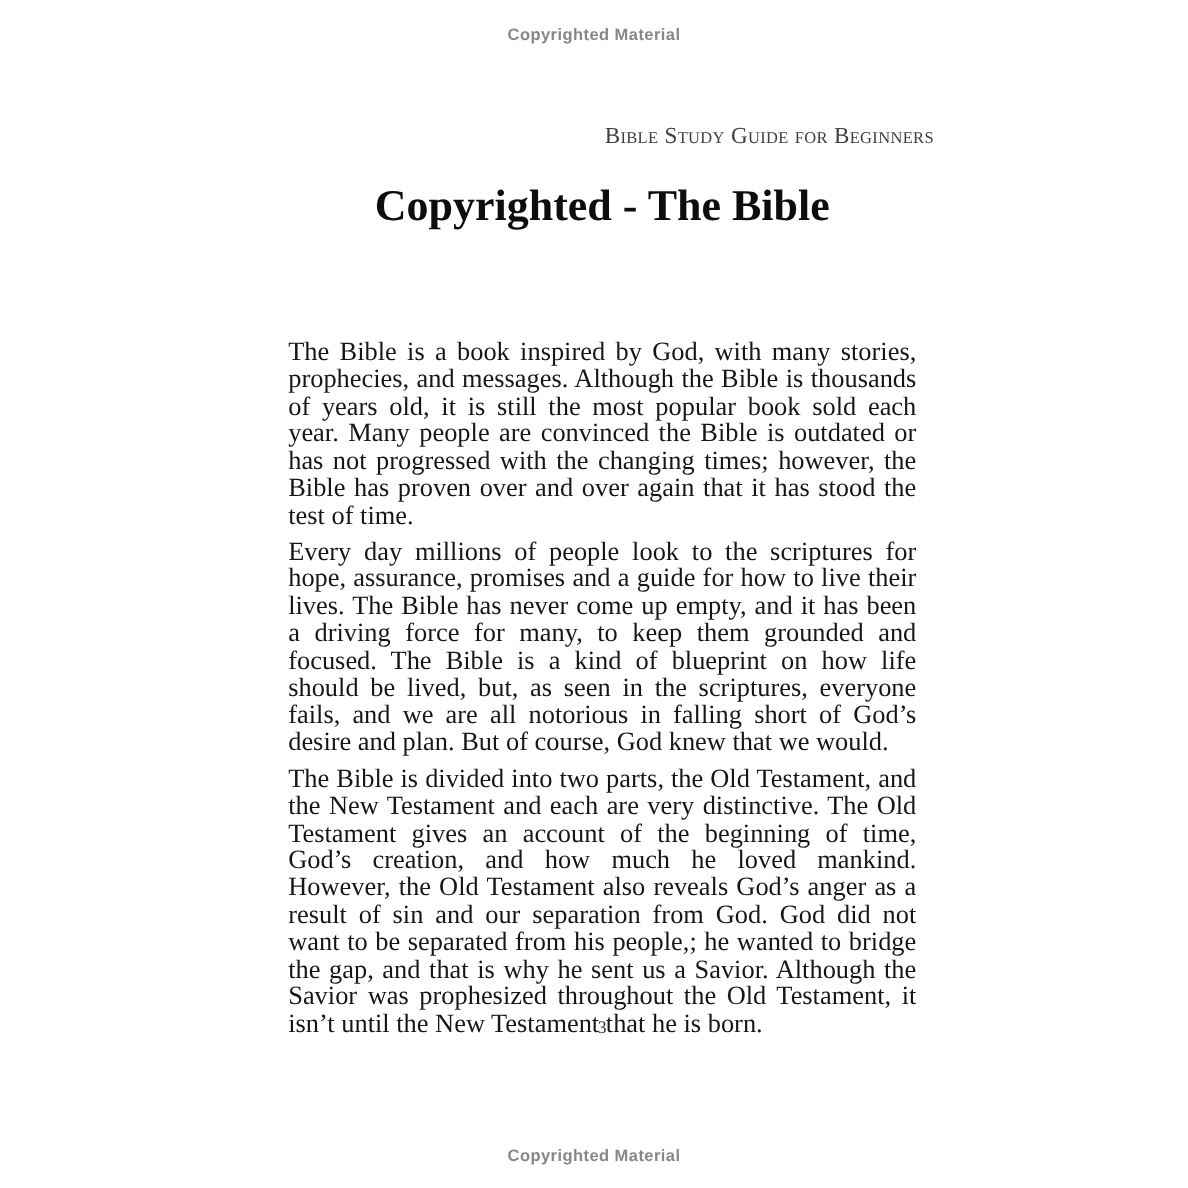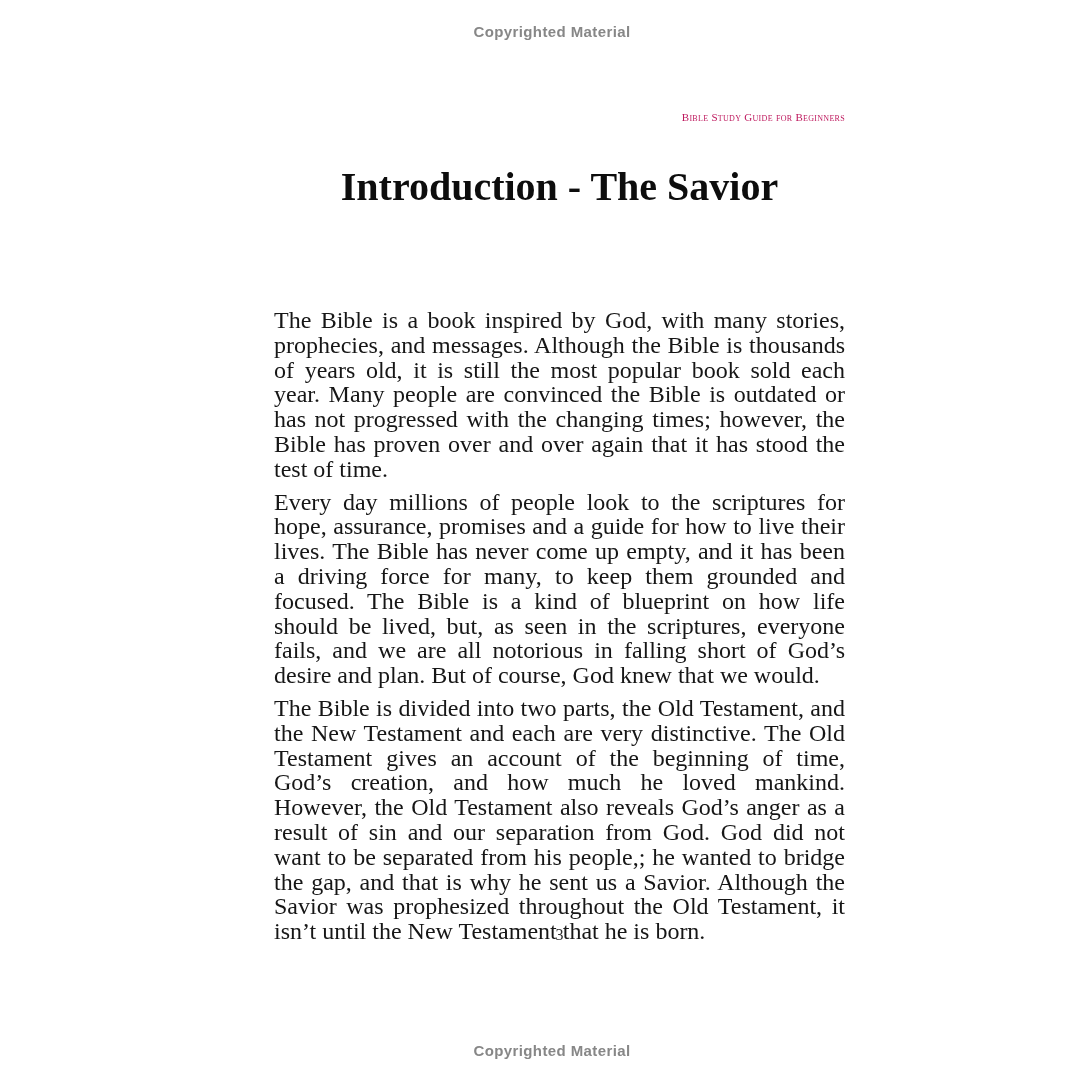--- a/index.html
+++ b/index.html
@@ -7,21 +7,20 @@
     padding: 0;
     background: #ffffff;
   }
   .page {
     position: relative;
     width: 858px;
     height: 1080px;
     background: #ffffff;
     font-family: "Liberation Serif", serif;
     overflow: hidden;
-    margin-left: 12px;
   }
   .watermark {
     position: absolute;
     left: 0;
     width: 1080px;
     text-align: center;
     font-family: "Liberation Sans", sans-serif;
     font-weight: 700;
     font-size: 15px;
     letter-spacing: 0.4px;
@@ -31,27 +30,27 @@
   .watermark.bottom { top: 1042px; }
   .content {
     position: absolute;
     left: 262px;
     top: 0;
     width: 571px;
   }
   .running-header {
     position: absolute;
     top: 111px;
-    left: 0;
+    left: 16px;
     width: 571px;
     text-align: right;
     font-variant: small-caps;
-    font-size: 11px;
+    font-size: 21px;
     letter-spacing: 0.3px;
-    color: #be185d;
+    color: #404040;
   }
   .chapter-title {
     position: absolute;
     top: 163px;
     left: 0;
     width: 571px;
     margin: 0;
     text-align: center;
     font-size: 40px;
     font-weight: 700;
@@ -84,21 +83,21 @@
 <body>
 
 <div class="page">
 
   <div class="watermark top">Copyrighted Material</div>
 
   <div class="content">
 
     <div class="running-header">Bible Study Guide for Beginners</div>
 
-    <h1 class="chapter-title">Introduction - The Savior</h1>
+    <h1 class="chapter-title">Copyrighted - The Bible</h1>
 
     <div class="body-text">
       <p>The Bible is a book inspired by God, with many stories, prophecies, and messages. Although the Bible is thousands of years old, it is still the most popular book sold each year. Many people are convinced the Bible is outdated or has not progressed with the changing times; however, the Bible has proven over and over again that it has stood the test of time.</p>
       <p>Every day millions of people look to the scriptures for hope, assurance, promises and a guide for how to live their lives.  The Bible has never come up empty, and it has been a driving force for many, to keep them grounded and focused.  The Bible is a kind of blueprint on how life should be lived, but, as seen in the scriptures, everyone fails, and we are all notorious in falling short of God’s desire and plan. But of course, God knew that we would.</p>
       <p>The Bible is divided into two parts, the Old Testament, and the New Testament and each are very distinctive.  The Old Testament gives an account of the beginning of time, God’s creation, and how much he loved mankind.  However, the Old Testament also reveals God’s anger as a result of sin and our separation from God.  God did not want to be separated from his people,; he wanted to bridge the gap, and that is why he sent us a Savior.  Although the Savior was prophesized throughout the Old Testament, it isn’t until the New Testament that he is born.</p>
     </div>
 
     <div class="page-number">3</div>
 
   </div>

